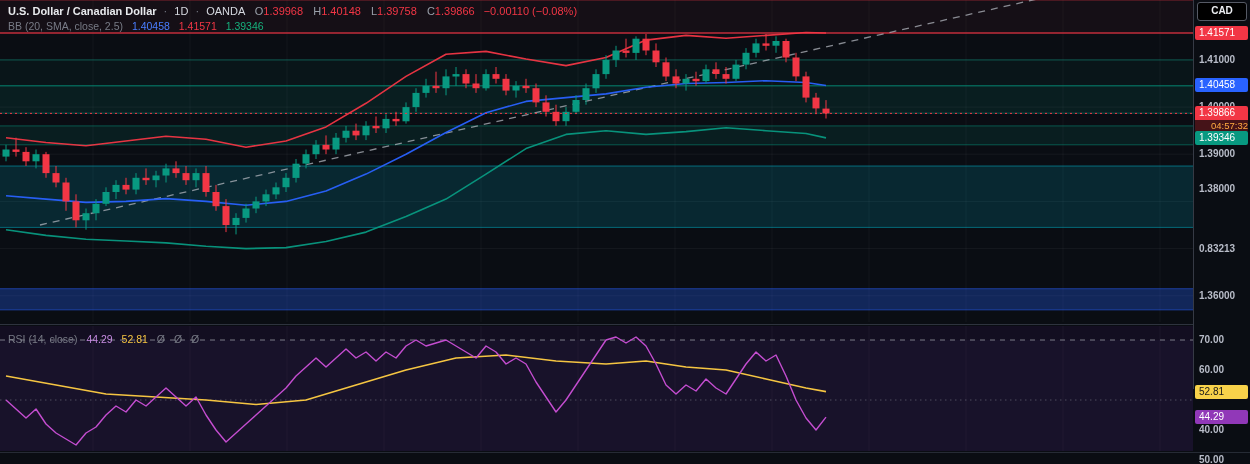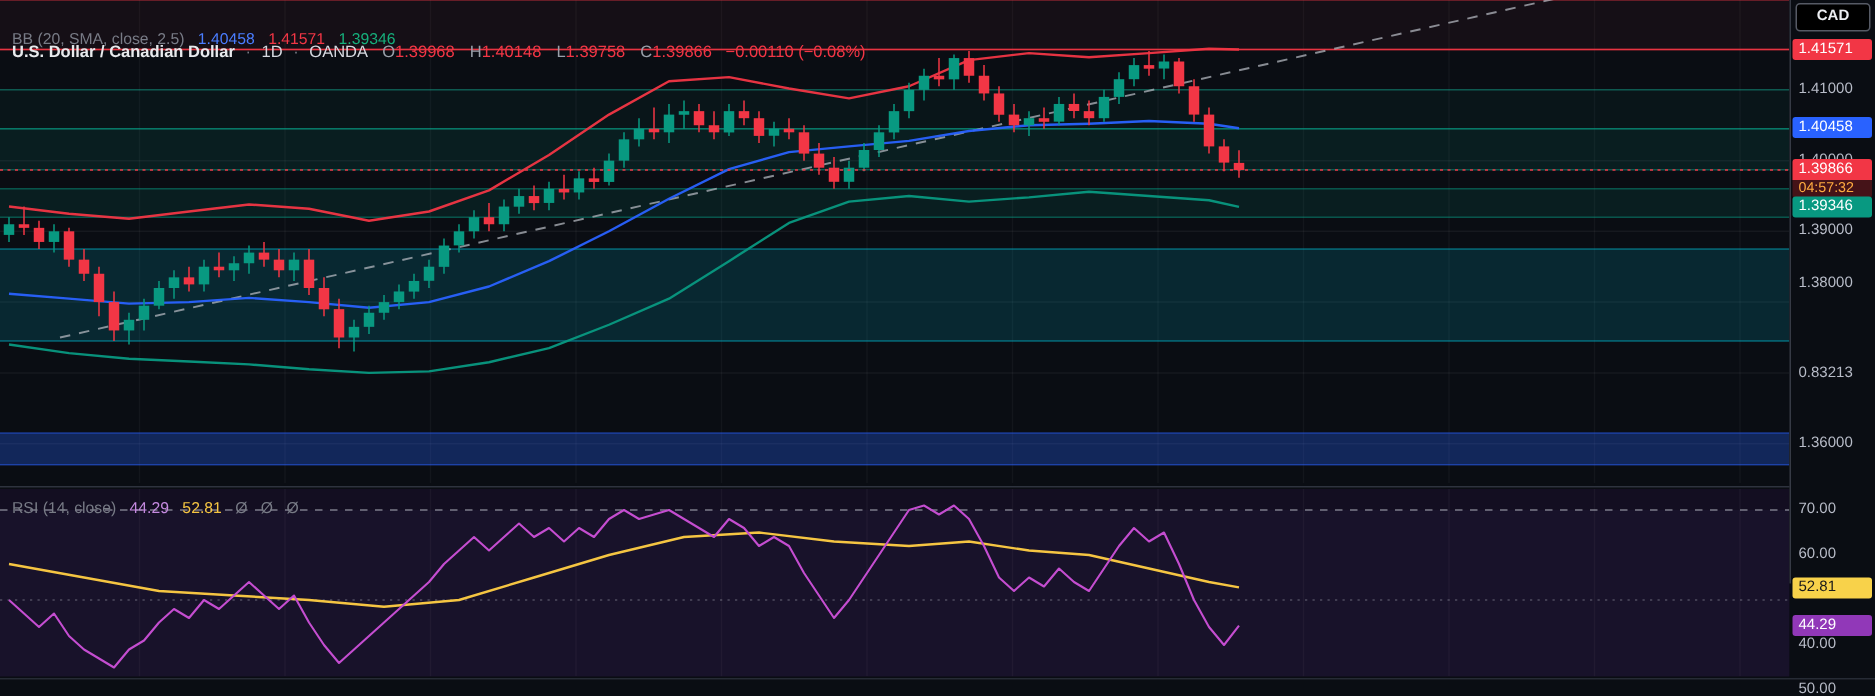--- a/index.html
+++ b/index.html
@@ -14,41 +14,41 @@
   .legend-row .sep{color:#787b86;margin:0 4px;}
   .legend-row .lbl{color:#9aa0aa;margin-left:7px;}
   .legend-row .gray{color:#787b86;}
   .v-red{color:#f23645;}
   .v-blue{color:#4a7dff;}
   .v-green{color:#16b07c;}
   .v-yellow{color:#f5c542;}
   .v-purple{color:#c58ae0;}
   .ml{margin-left:6px;}
   #row2{top:20px;font-size:10.5px;text-align:center;}
-  #row1{top:5px;margin-top:24px;}
+  #row1{top:5px;}
   #rsi-row{top:333px;font-size:10.5px;}
   .divider{position:absolute;left:0;width:1250px;height:1px;background:#2e333e;z-index:4;}
   
   #axis{position:absolute;left:1193px;top:0;width:57px;height:389px;background:#0a0d13;
         border-left:1px solid #363a45;box-sizing:border-box;z-index:5;}
   #cad-btn{position:absolute;top:2px;left:3px;right:3px;height:17px;background:#000;
            border:1px solid #565a65;border-radius:3px;color:#eceef2;font-size:10px;font-weight:700;
            text-align:center;line-height:15px;cursor:pointer;}
-  .tick{position:absolute;left:5px;font-size:10px;color:#b8bcc8;z-index:1;}
+  .tick{position:absolute;left:5px;font-size:10px;color:#b8bcc8;z-index:1;font-weight:bold;}
   .badge{position:absolute;left:1px;width:53px;box-sizing:border-box;padding-left:4px;border-radius:2px;
          font-size:10px;line-height:14px;height:14px;color:#fff;z-index:3;}
   .badge.red{background:#f23645;}
   .badge.blue{background:#2962ff;}
   .badge.green{background:#089981;}
   .badge.yellow{background:#f8d24a;color:#1a1a1a;}
   .badge.purple{background:#9138b8;}
   .badge-wrap{position:absolute;left:1px;width:53px;z-index:3;}
   .badge-wrap .price{box-sizing:border-box;padding-left:4px;background:#f23645;color:#fff;
                      font-size:10px;line-height:14px;height:14px;border-radius:2px 2px 0 0;}
-  .badge-wrap .countdown{box-sizing:border-box;padding-left:4px;background:#451318;color:#ffab40;
+  .badge-wrap .countdown{box-sizing:border-box;padding-left:16px;background:#451318;color:#ffab40;
                      font-size:9.5px;line-height:12px;height:12px;border-radius:0 0 2px 2px;}
   #time-strip{position:absolute;left:0;top:452px;width:1250px;height:12px;background:#0a0d13;border-top:1px solid #262b35;z-index:2;}
 </style>
 </head>
 <body>
 
 <div id="stage">
 
   <svg id="main-svg" width="1193" height="322" viewBox="0 0 1193 322">
       <line x1="93" y1="0" x2="93" y2="322" stroke="#ffffff" stroke-opacity="0.04"></line>

